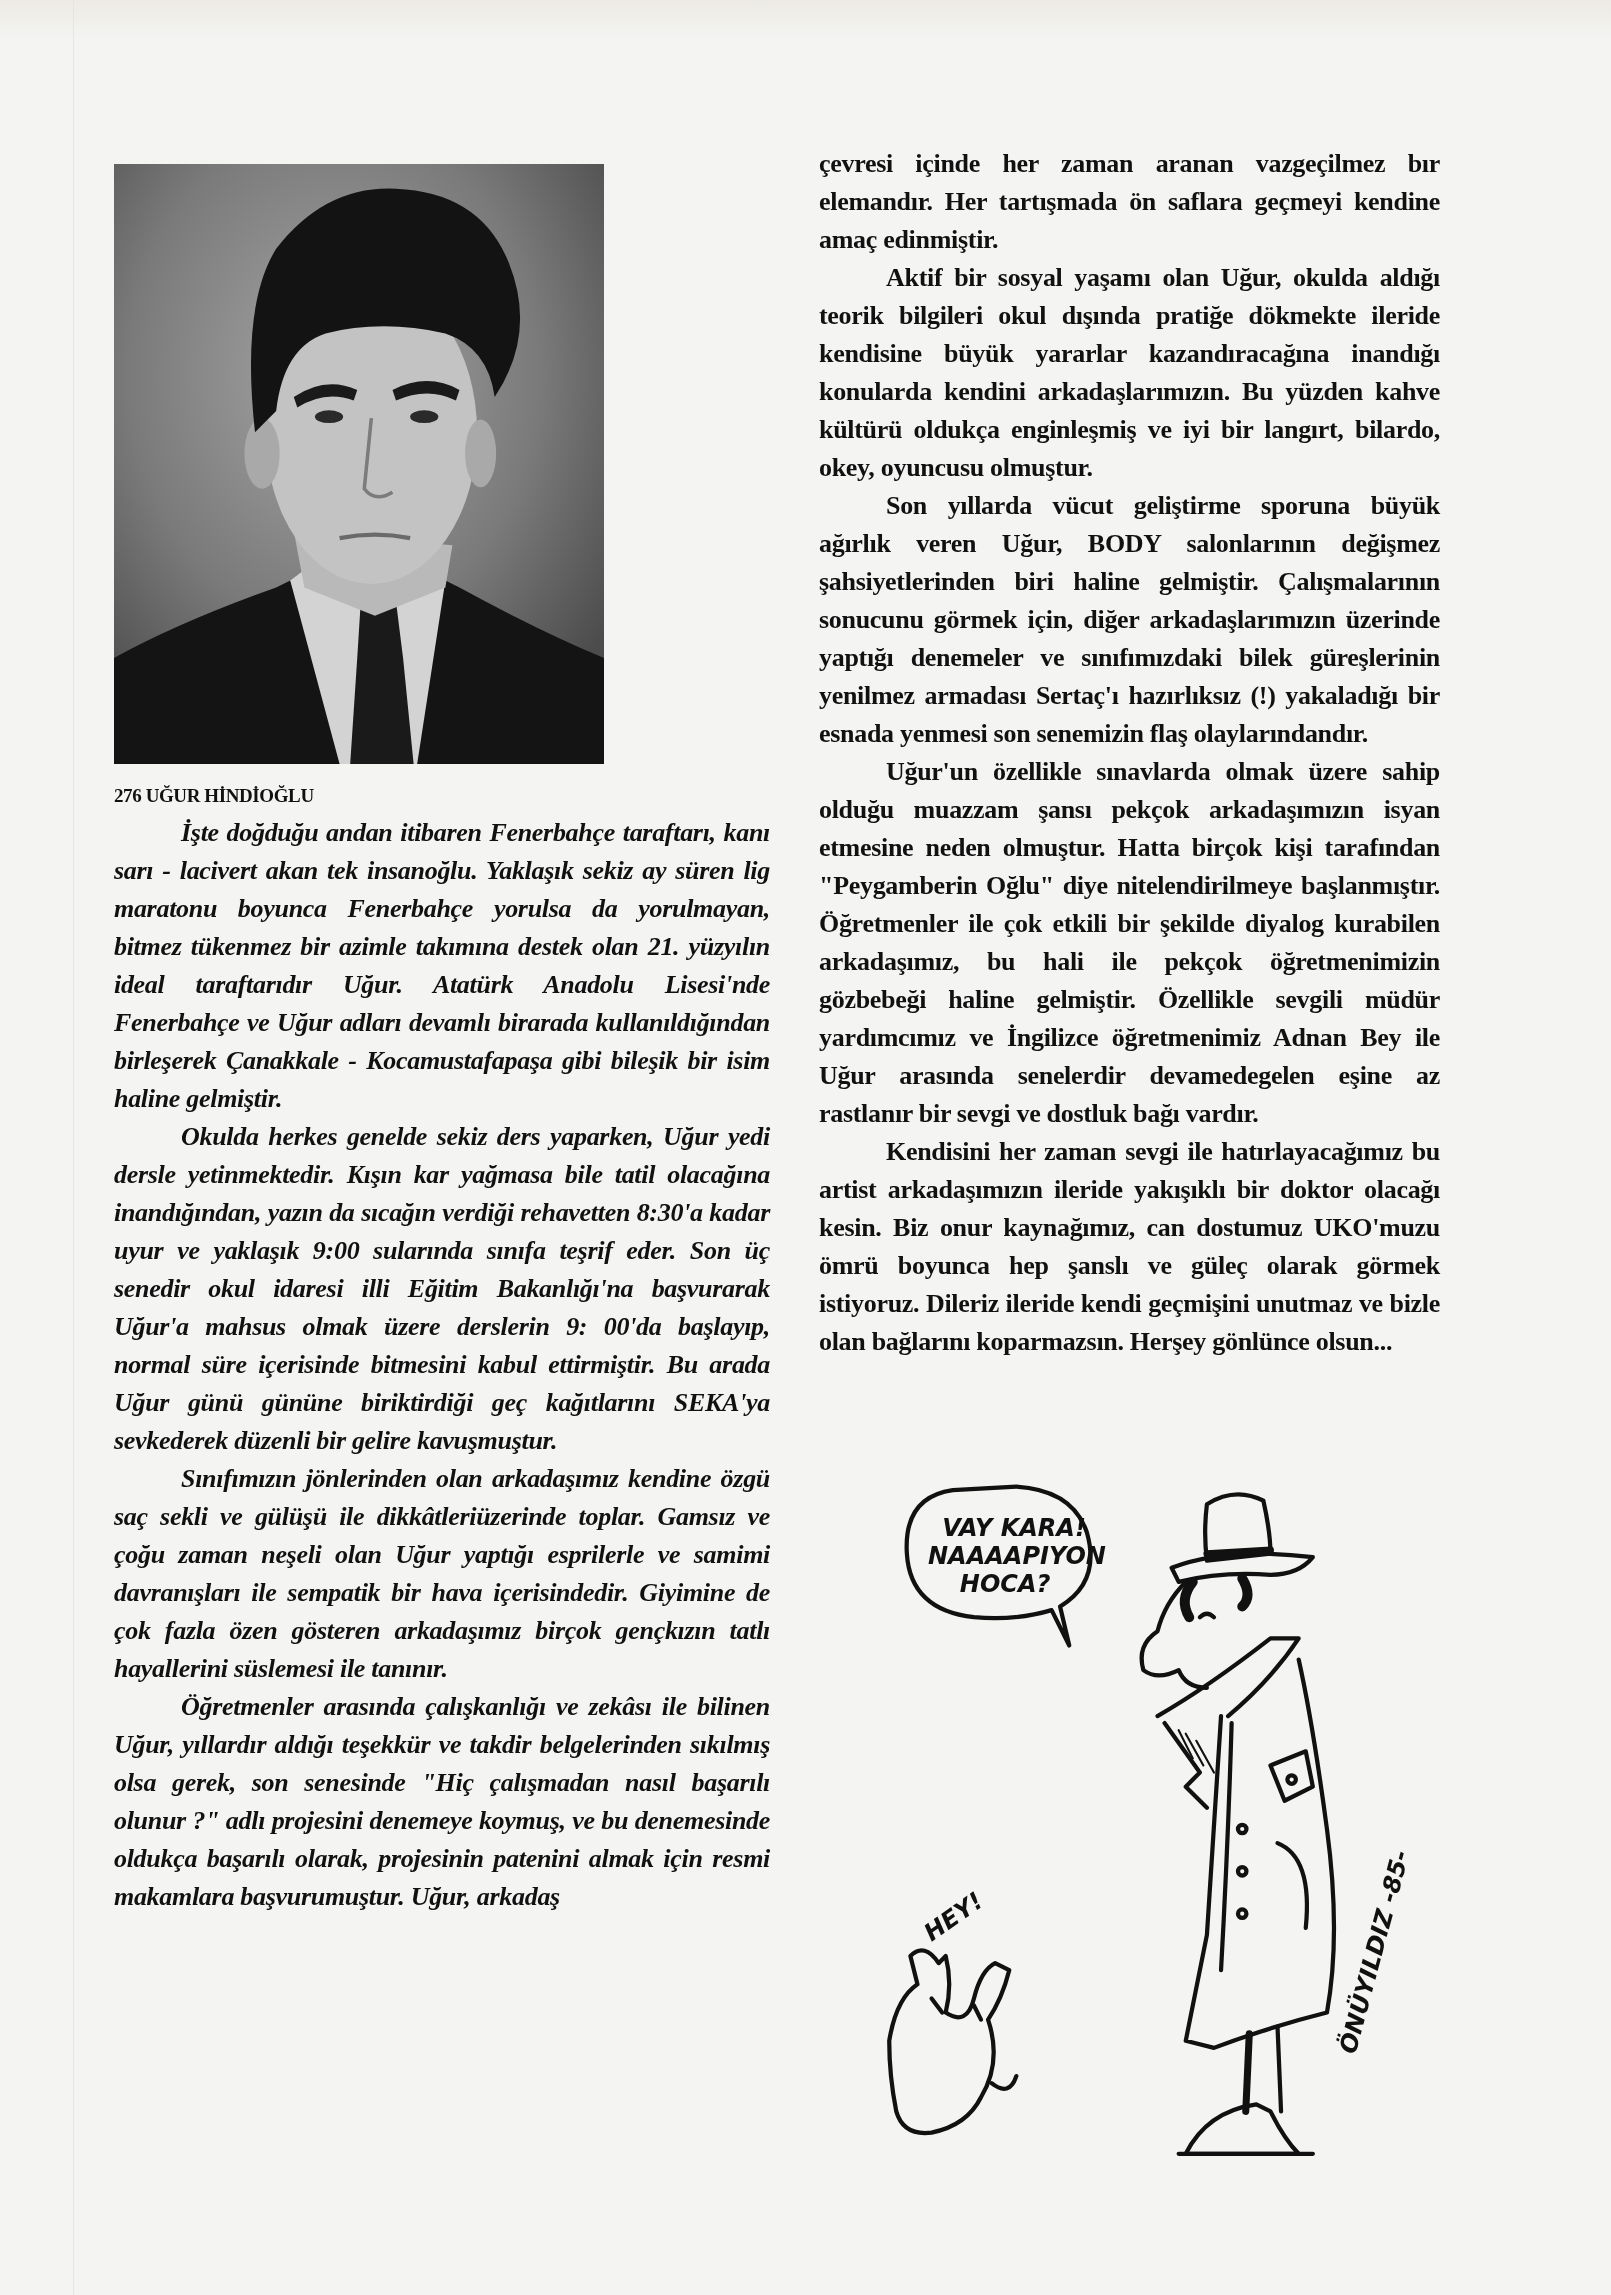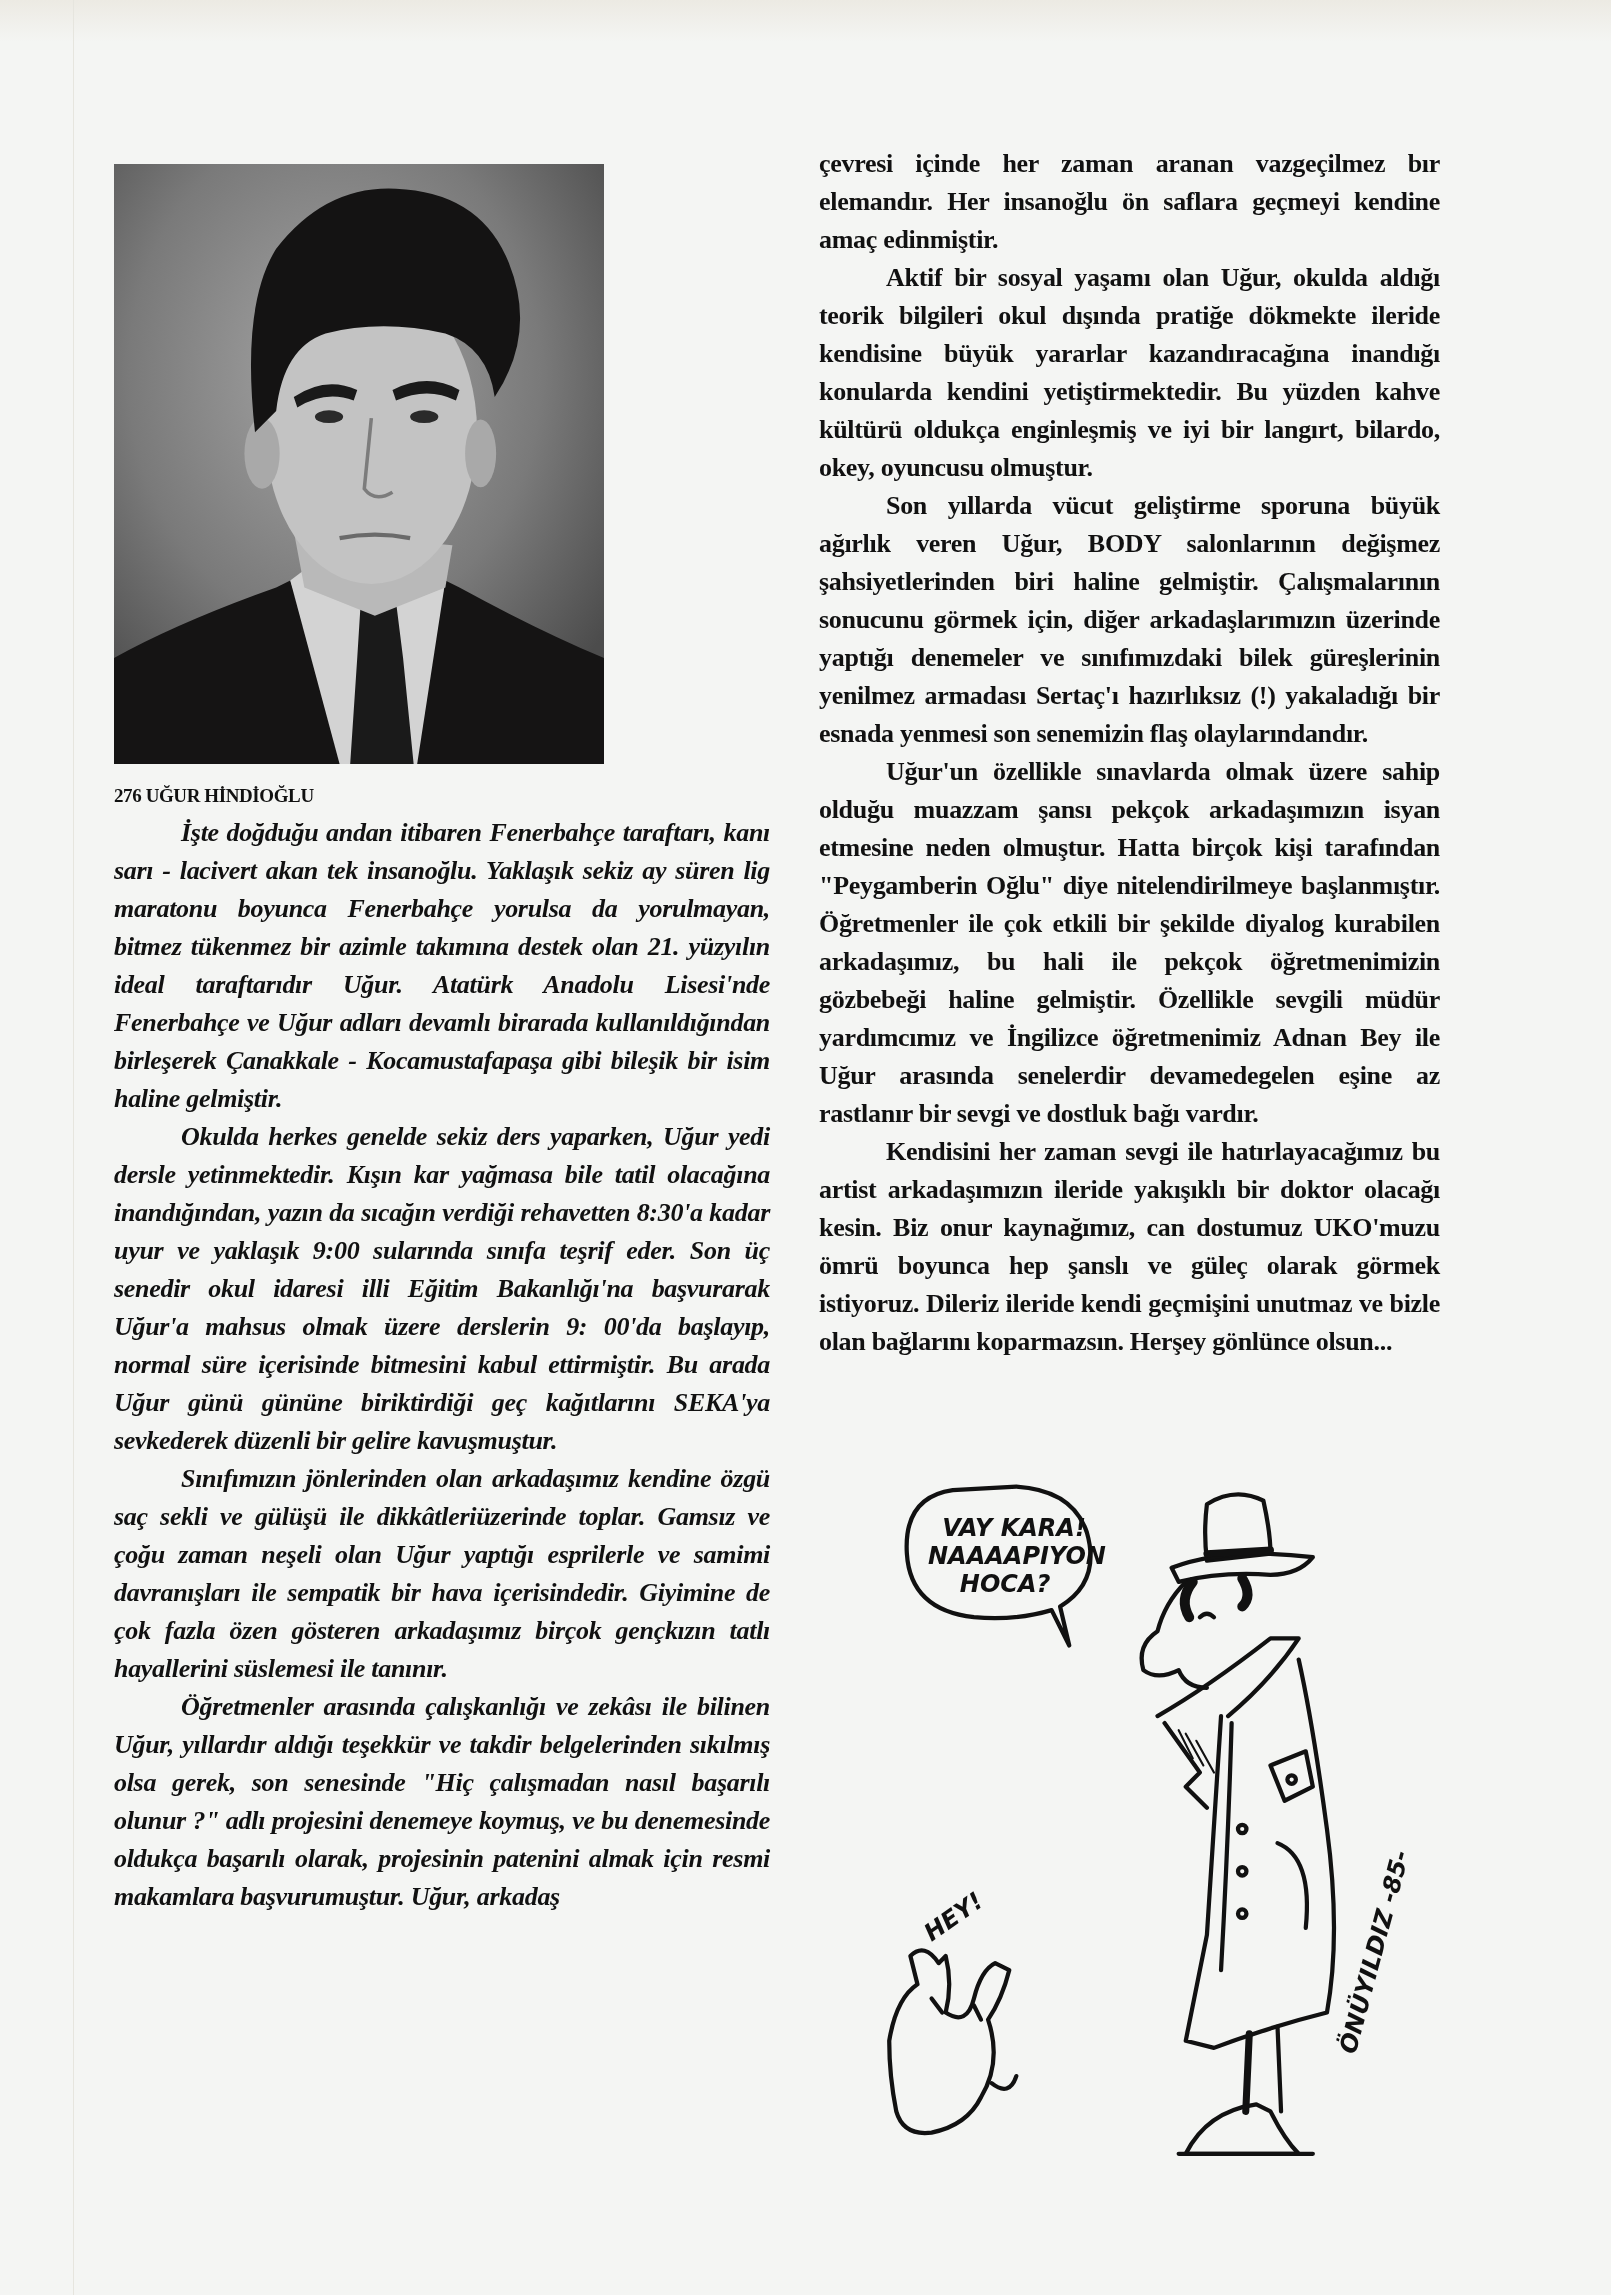--- a/index.html
+++ b/index.html
@@ -95,22 +95,22 @@
 <div class="heading">276 UĞUR HİNDİOĞLU</div>
 
 <div class="col col-left">
   <p class="indent">İşte doğduğu andan itibaren Fenerbahçe taraftarı, kanı sarı - lacivert akan tek insanoğlu. Yaklaşık sekiz ay süren lig maratonu boyunca Fenerbahçe yorulsa da yorulmayan, bitmez tükenmez bir azimle takımına destek olan 21. yüzyılın ideal taraftarıdır Uğur. Atatürk Anadolu Lisesi'nde Fenerbahçe ve Uğur adları devamlı birarada kullanıldığından birleşerek Çanakkale - Kocamustafapaşa gibi bileşik bir isim haline gelmiştir.</p>
   <p class="indent">Okulda herkes genelde sekiz ders yaparken, Uğur yedi dersle yetinmektedir. Kışın kar yağmasa bile tatil olacağına inandığından, yazın da sıcağın verdiği rehavetten 8:30'a kadar uyur ve yaklaşık 9:00 sularında sınıfa teşrif eder. Son üç senedir okul idaresi illi Eğitim Bakanlığı'na başvurarak Uğur'a mahsus olmak üzere derslerin 9: 00'da başlayıp, normal süre içerisinde bitmesini kabul ettirmiştir. Bu arada Uğur günü gününe biriktirdiği geç kağıtlarını SEKA'ya sevkederek düzenli bir gelire kavuşmuştur.</p>
   <p class="indent">Sınıfımızın jönlerinden olan arkadaşımız kendine özgü saç sekli ve gülüşü ile dikkâtleriüzerinde toplar. Gamsız ve çoğu zaman neşeli olan Uğur yaptığı esprilerle ve samimi davranışları ile sempatik bir hava içerisindedir. Giyimine de çok fazla özen gösteren arkadaşımız birçok gençkızın tatlı hayallerini süslemesi ile tanınır.</p>
   <p class="indent">Öğretmenler arasında çalışkanlığı ve zekâsı ile bilinen Uğur, yıllardır aldığı teşekkür ve takdir belgelerinden sıkılmış olsa gerek, son senesinde "Hiç çalışmadan nasıl başarılı olunur ?" adlı projesini denemeye koymuş, ve bu denemesinde oldukça başarılı olarak, projesinin patenini almak için resmi makamlara başvurumuştur. Uğur, arkadaş</p>
 </div>
 
 <div class="col col-right">
-  <p>çevresi içinde her zaman aranan vazgeçilmez bır elemandır. Her insanoğlu ön saflara geçmeyi kendine amaç edinmiştir.</p>
-  <p class="indent">Aktif bir sosyal yaşamı olan Uğur, okulda aldığı teorik bilgileri okul dışında pratiğe dökmekte ileride kendisine büyük yararlar kazandıracağına inandığı konularda kendini yetiştirmektedir. Bu yüzden kahve kültürü oldukça enginleşmiş ve iyi bir langırt, bilardo, okey, oyuncusu olmuştur.</p>
+  <p>çevresi içinde her zaman aranan vazgeçilmez bır elemandır. Her tartışmada ön saflara geçmeyi kendine amaç edinmiştir.</p>
+  <p class="indent">Aktif bir sosyal yaşamı olan Uğur, okulda aldığı teorik bilgileri okul dışında pratiğe dökmekte ileride kendisine büyük yararlar kazandıracağına inandığı konularda kendini arkadaşlarımızın. Bu yüzden kahve kültürü oldukça enginleşmiş ve iyi bir langırt, bilardo, okey, oyuncusu olmuştur.</p>
   <p class="indent">Son yıllarda vücut geliştirme sporuna büyük ağırlık veren Uğur, BODY salonlarının değişmez şahsiyetlerinden biri haline gelmiştir. Çalışmalarının sonucunu görmek için, diğer arkadaşlarımızın üzerinde yaptığı denemeler ve sınıfımızdaki bilek güreşlerinin yenilmez armadası Sertaç'ı hazırlıksız (!) yakaladığı bir esnada yenmesi son senemizin flaş olaylarındandır.</p>
   <p class="indent">Uğur'un özellikle sınavlarda olmak üzere sahip olduğu muazzam şansı pekçok arkadaşımızın isyan etmesine neden olmuştur. Hatta birçok kişi tarafından "Peygamberin Oğlu" diye nitelendirilmeye başlanmıştır. Öğretmenler ile çok etkili bir şekilde diyalog kurabilen arkadaşımız, bu hali ile pekçok öğretmenimizin gözbebeği haline gelmiştir. Özellikle sevgili müdür yardımcımız ve İngilizce öğretmenimiz Adnan Bey ile Uğur arasında senelerdir devamedegelen eşine az rastlanır bir sevgi ve dostluk bağı vardır.</p>
   <p class="indent">Kendisini her zaman sevgi ile hatırlayacağımız bu artist arkadaşımızın ileride yakışıklı bir doktor olacağı kesin. Biz onur kaynağımız, can dostumuz UKO'muzu ömrü boyunca hep şanslı ve güleç olarak görmek istiyoruz. Dileriz ileride kendi geçmişini unutmaz ve bizle olan bağlarını koparmazsın. Herşey gönlünce olsun...</p>
 </div>
 
 <div class="cartoon">
   <svg viewBox="0 0 800 1000">
     <g fill="none" stroke="#111" stroke-width="6" stroke-linecap="round" stroke-linejoin="round">
 
       <path d="M110 20 Q40 30 45 110 Q50 190 140 200 Q200 205 250 190 L275 240 L262 185 Q320 150 300 80 Q280 20 200 15 Z"></path>

